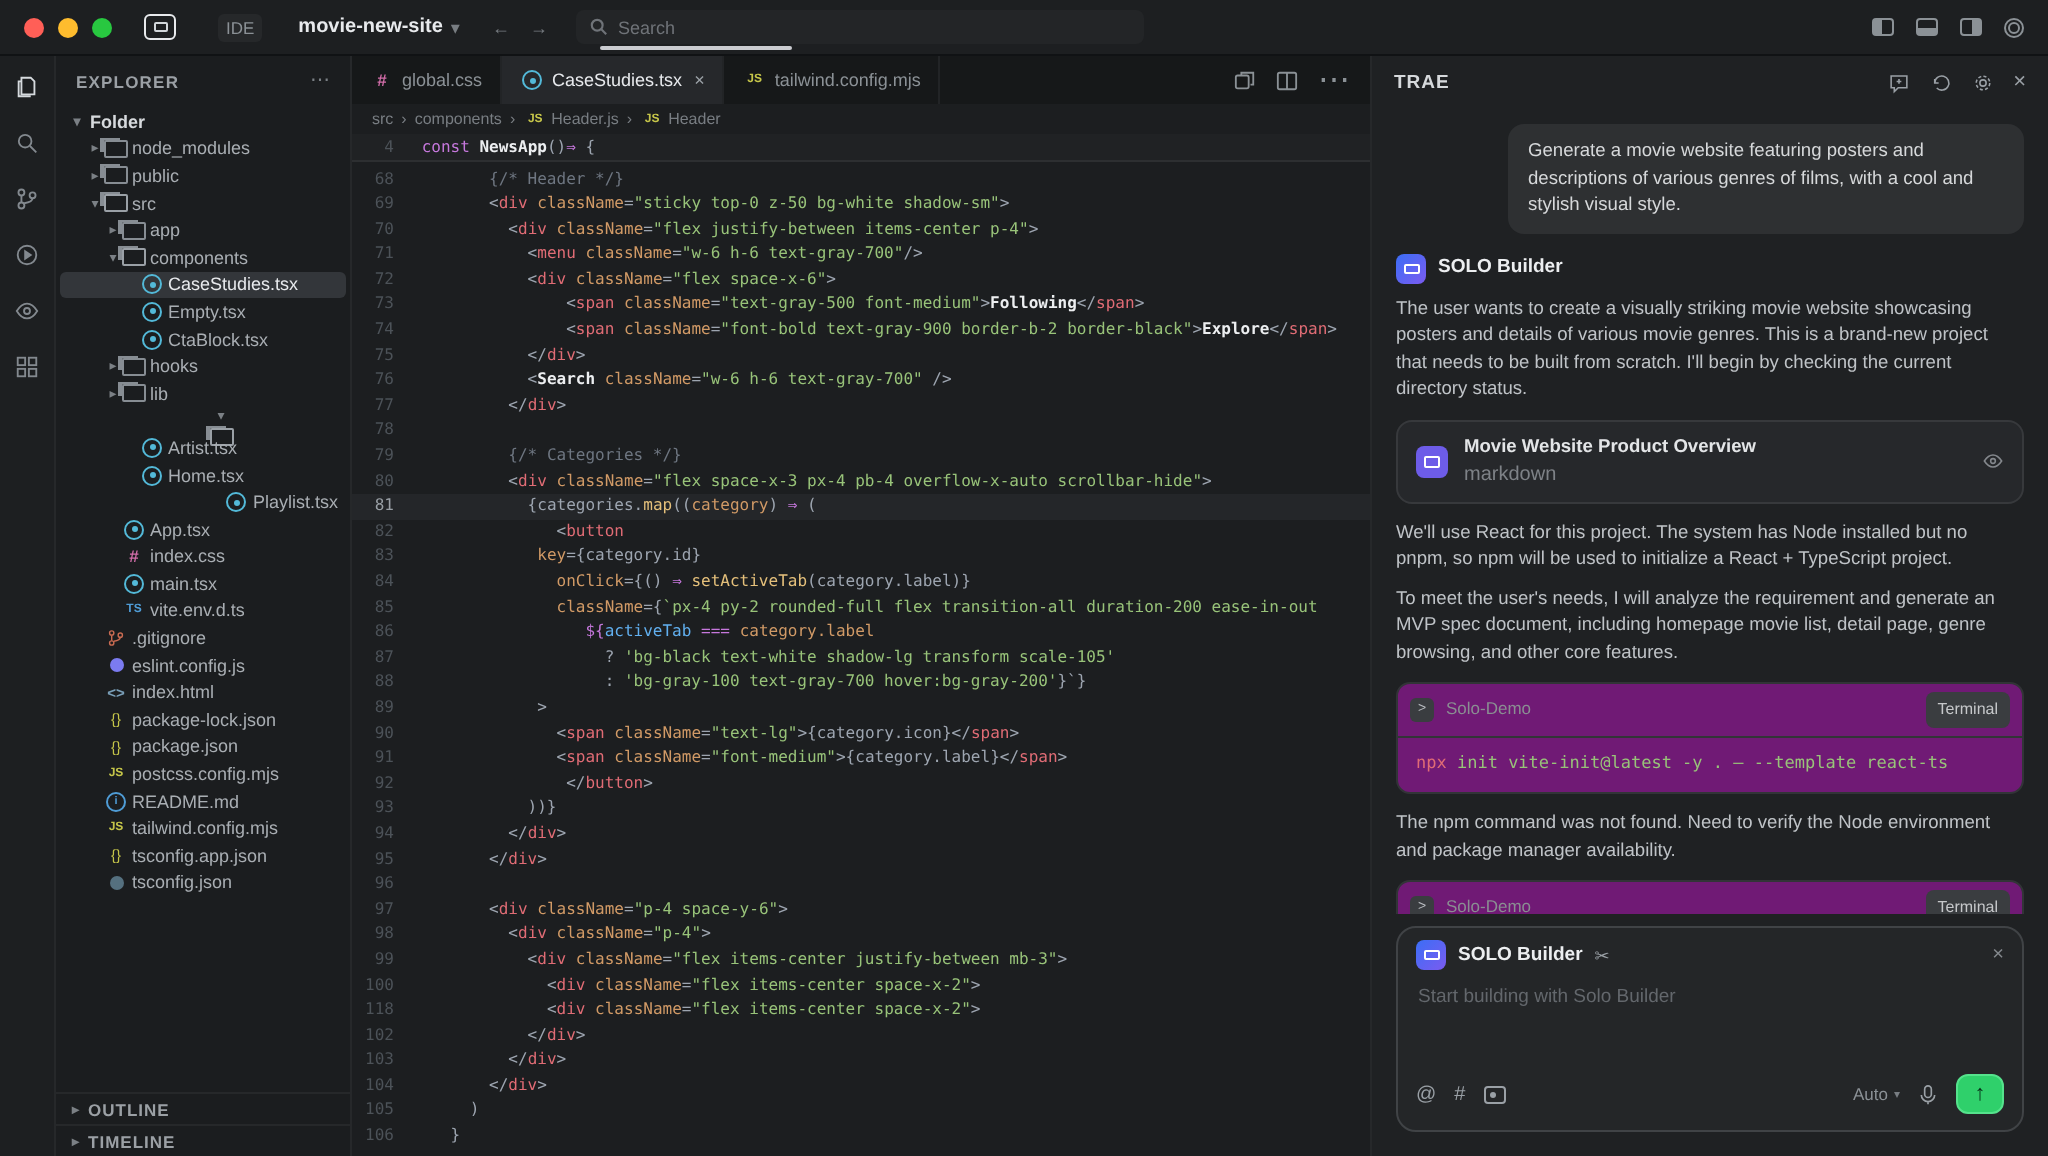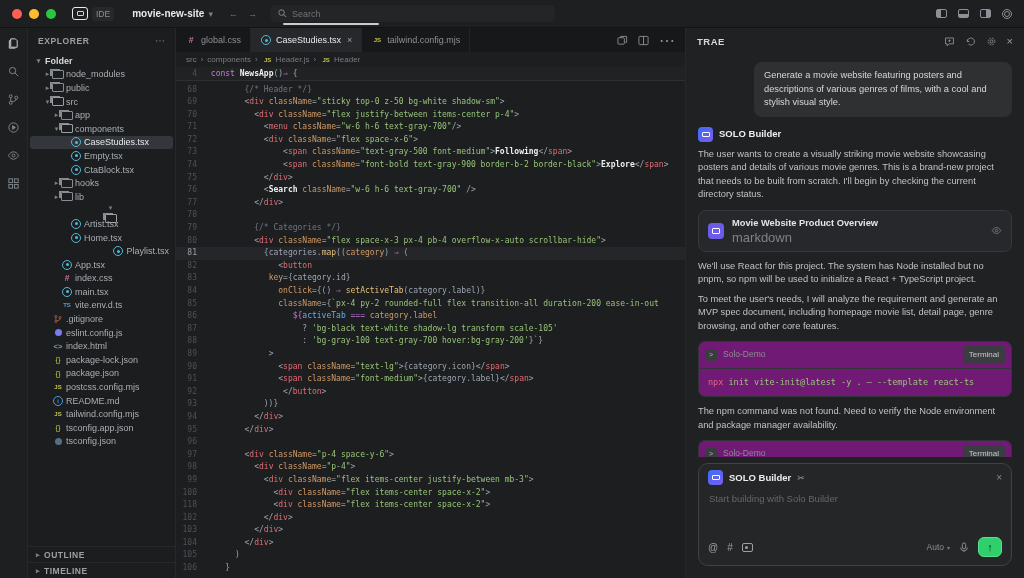--- a/index.html
+++ b/index.html
@@ -5,21 +5,21 @@
   * { margin:0; padding:0; box-sizing:border-box; }
   html,body { width:1024px; height:578px; overflow:hidden; background:#17191b;
     font-family:"Liberation Sans",sans-serif; color:#c8cdd2; }
   .app { width:1024px; height:578px; display:flex; flex-direction:column; }
 
   
   .titlebar { flex:0 0 28px; background:#1d1f21; border-bottom:1px solid #101214;
     display:flex; align-items:center; position:relative; }
   .traffic { display:flex; gap:7px; margin-left:12px; }
   .light { width:10px; height:10px; border-radius:50%; }
-  .mode-toggle { display:flex; align-items:center; gap:4px; margin-left:16px; }
+  .mode-toggle { display:flex; align-items:center; gap:21px; margin-left:16px; }
   .seg-solo { width:16px; height:13px; border:1.5px solid #e8eaed; border-radius:3px;
     display:flex; align-items:center; justify-content:center; }
   .seg-solo i { display:block; width:7px; height:5px; border:1px solid #d2d6da; border-radius:1px; }
   .seg-ide { font-size:8.5px; color:#8b9196; padding:2px 4px; border-radius:3px; background:#26282a; }
   .proj { display:flex; align-items:center; gap:4px; margin-left:18px; }
   .proj-name { font-size:10px; font-weight:bold; color:#e8eaed; }
   .proj-chev, .navarrow { color:#787d82; font-size:9px; }
   .nav { display:flex; gap:10px; margin-left:16px; }
   .searchbox { position:relative; margin-left:14px; width:284px; height:17px; border-radius:4px;
     background:#232527; display:flex; align-items:center; gap:5px; padding:0 7px; }
@@ -120,21 +120,21 @@
     background:linear-gradient(135deg,#3b6ef6,#7b5bf0); display:flex; align-items:center; justify-content:center; }
   .solo-avatar i { display:block; width:8px; height:5px; border:1px solid #fff; border-radius:1px; }
   .agent-name { font-size:9.5px; font-weight:bold; color:#eceef0; }
   .para { margin:6px 0; }
   .doc-card { margin:8px 0; background:#26282b; border:1px solid #37393c; border-radius:8px;
     display:flex; align-items:center; padding:6px 9px; gap:8px; }
   .doc-icon { width:16px; height:16px; border-radius:4px; background:#6d5ce8;
     display:flex; align-items:center; justify-content:center; }
   .doc-icon i { display:block; width:8px; height:6px; border:1px solid #fff; border-radius:1px; }
   .doc-title { font-size:9.3px; font-weight:bold; color:#e3e5e7; }
-  .doc-sub { font-size:13px; color:#7e8287; margin-top:1px; }
+  .doc-sub { font-size:10px; color:#7e8287; margin-top:1px; }
   .doc-eye { margin-left:auto; color:#84888d; display:flex; }
   .term { margin:8px 0; background:#701a75; border:1px solid #323437; border-radius:7px; overflow:hidden; }
   .term-head { display:flex; align-items:center; gap:6px; padding:4px 6px; border-bottom:1px solid #323437; }
   .term-glyph { width:12px; height:12px; border-radius:3px; background:#3a3d40; color:#b9bdc1;
     font-size:7px; display:flex; align-items:center; justify-content:center; }
   .term-name { font-size:8.5px; color:#8a8e92; }
   .term-badge { margin-left:auto; font-size:8px; color:#c6c8ca; background:#3a3d40;
     border-radius:4px; padding:2px 6px; }
   .term-body { padding:7px 9px; font-family:"DejaVu Sans Mono",monospace; font-size:8.5px; }
   .cmd-bin { color:#e06c75; } .cmd-rest { color:#98c379; }

